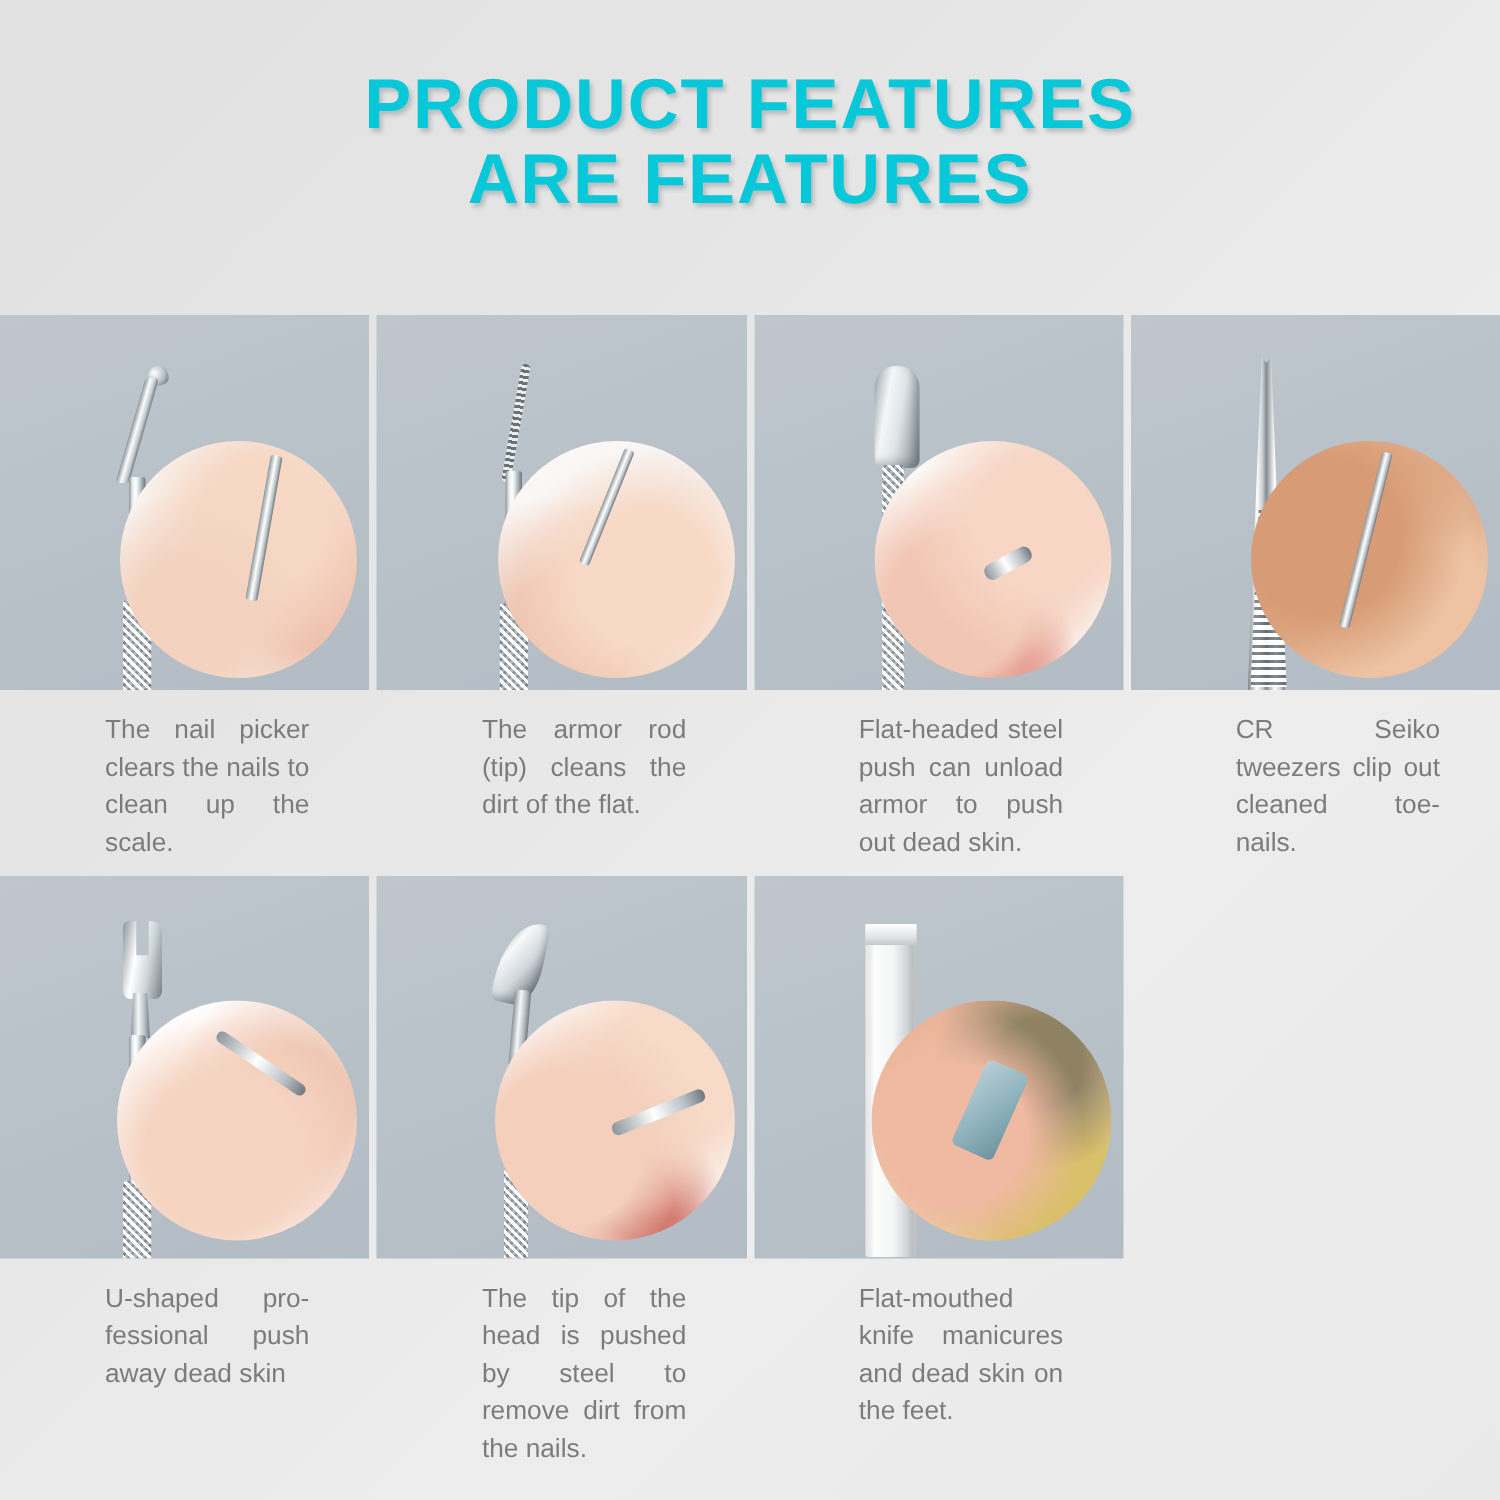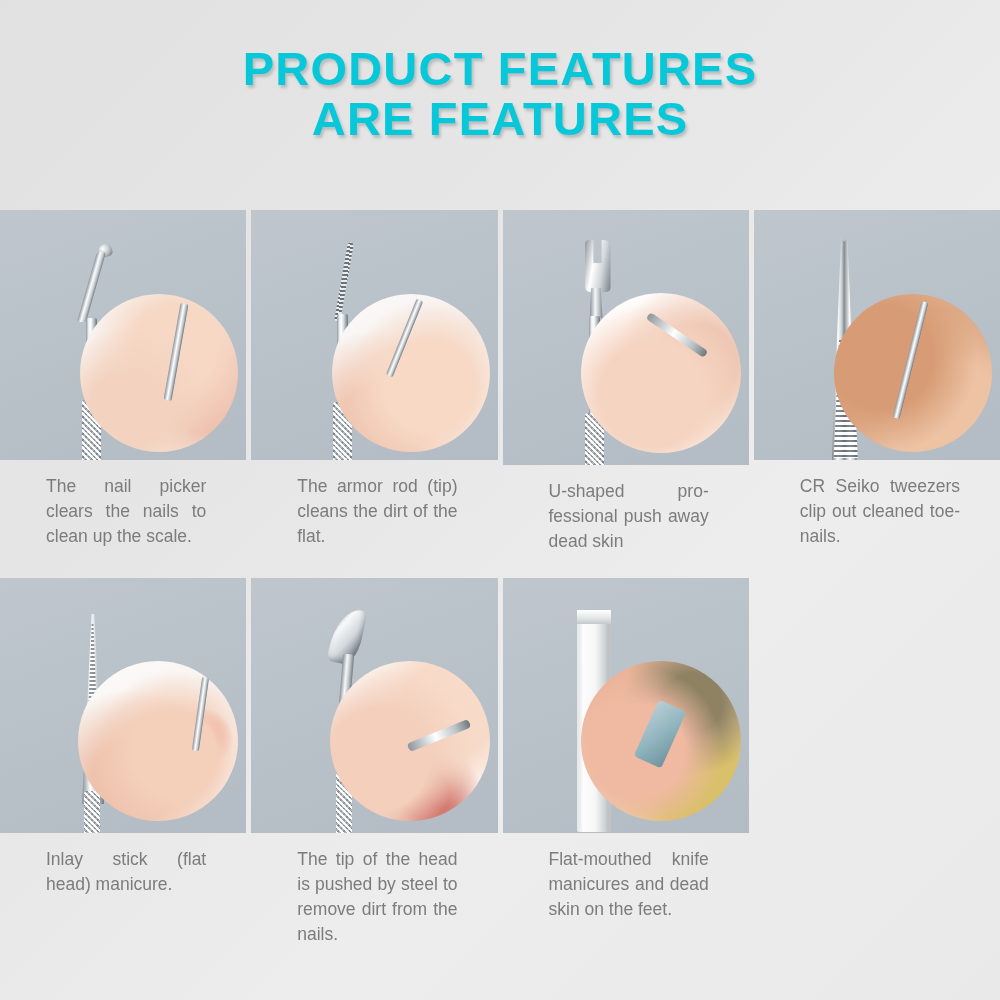--- a/index.html
+++ b/index.html
@@ -65,20 +65,21 @@
   .caption {
     padding: 14px 40px 10px 46px;
     min-height: 118px;
     box-sizing: border-box;
     color: #7c7c7c;
     font-size: 17.5px;
     line-height: 25px;
     text-align: justify;
     text-justify: inter-word;
     background: transparent;
+    margin-left: 24px;
   }
   .row2 .caption { min-height: 110px; }
 
   
   .tool {
     position: absolute;
     left: 68px;
     top: 0;
     width: 46px;
     height: 250px;
@@ -358,63 +359,62 @@
           <div class="shaft" style="top:104px;height:96px;"></div>
           <div class="knurl" style="height:58px;"></div>
         </div>
         <div class="inset r1 in-toe-red">
           <div class="in-tool" style="left:44%;top:2%;width:7px;height:52%;transform:rotate(22deg);"></div>
         </div>
       </div>
       <div class="caption">The armor rod (tip) cleans the dirt of the flat.</div>
     </div>
 
+    <div class="cell row1">
+      <div class="photo">
+        <div class="tool">
+          <div class="flat-head"></div>
+          <div class="knurl" style="height:150px;left:17px;width:15px;"></div>
+        </div>
+        <div class="inset r1 in-hands-push">
+          <div class="in-tool" style="left:46%;top:48%;width:34px;height:11px;transform:rotate(-28deg);border-radius:5px;"></div>
+        </div>
+      </div>
+      <div class="caption">Flat-headed steel push can unload armor to push out dead skin.</div>
+    </div>
+
+    <div class="cell row1">
+      <div class="photo">
+        <div class="tool">
+          <div class="tw-left"></div>
+          <div class="tw-right"></div>
+          <div class="tw-ridge"></div>
+        </div>
+        <div class="inset r1 in-tweez-skin">
+          <div class="in-tool" style="left:46%;top:4%;width:7px;height:76%;transform:rotate(14deg);"></div>
+        </div>
+      </div>
+      <div class="caption">CR Seiko tweezers clip out cleaned toe-nails.</div>
+    </div>
 
     <div class="cell row2">
       <div class="photo">
         <div class="tool">
           <div class="u-head"></div>
           <div class="u-neck"></div>
           <div class="shaft" style="top:106px;height:100px;"></div>
           <div class="knurl" style="height:52px;"></div>
         </div>
         <div class="inset r2 in-thumb-hold">
           <div class="in-tool" style="left:38%;top:24%;width:70px;height:8px;transform:rotate(34deg);border-radius:4px;"></div>
         </div>
       </div>
       <div class="caption">U-shaped pro-fessional push away dead skin</div>
     </div>
 
-    <div class="cell row1">
-      <div class="photo">
-        <div class="tool">
-          <div class="tw-left"></div>
-          <div class="tw-right"></div>
-          <div class="tw-ridge"></div>
-        </div>
-        <div class="inset r1 in-tweez-skin">
-          <div class="in-tool" style="left:46%;top:4%;width:7px;height:76%;transform:rotate(14deg);"></div>
-        </div>
-      </div>
-      <div class="caption">CR Seiko tweezers clip out cleaned toe-nails.</div>
-    </div>
-
-    <div class="cell row2">
-      <div class="photo">
-        <div class="tool">
-          <div class="point-stick"></div>
-          <div class="point-serr"></div>
-          <div class="knurl" style="height:42px;left:16px;width:16px;"></div>
-        </div>
-        <div class="inset r2 in-foot-red">
-          <div class="in-tool" style="left:74%;top:10%;width:7px;height:46%;transform:rotate(8deg);"></div>
-        </div>
-      </div>
-      <div class="caption">Inlay stick (flat head) manicure.</div>
-    </div>
 
     <div class="cell row2">
       <div class="photo">
         <div class="tool">
           <div class="leaf-tip"></div>
           <div class="leaf-neck"></div>
           <div class="knurl" style="height:124px;left:17px;width:16px;"></div>
         </div>
         <div class="inset r2 in-nail-file">
           <div class="in-tool" style="left:48%;top:44%;width:66px;height:9px;transform:rotate(-22deg);border-radius:4px;"></div>

